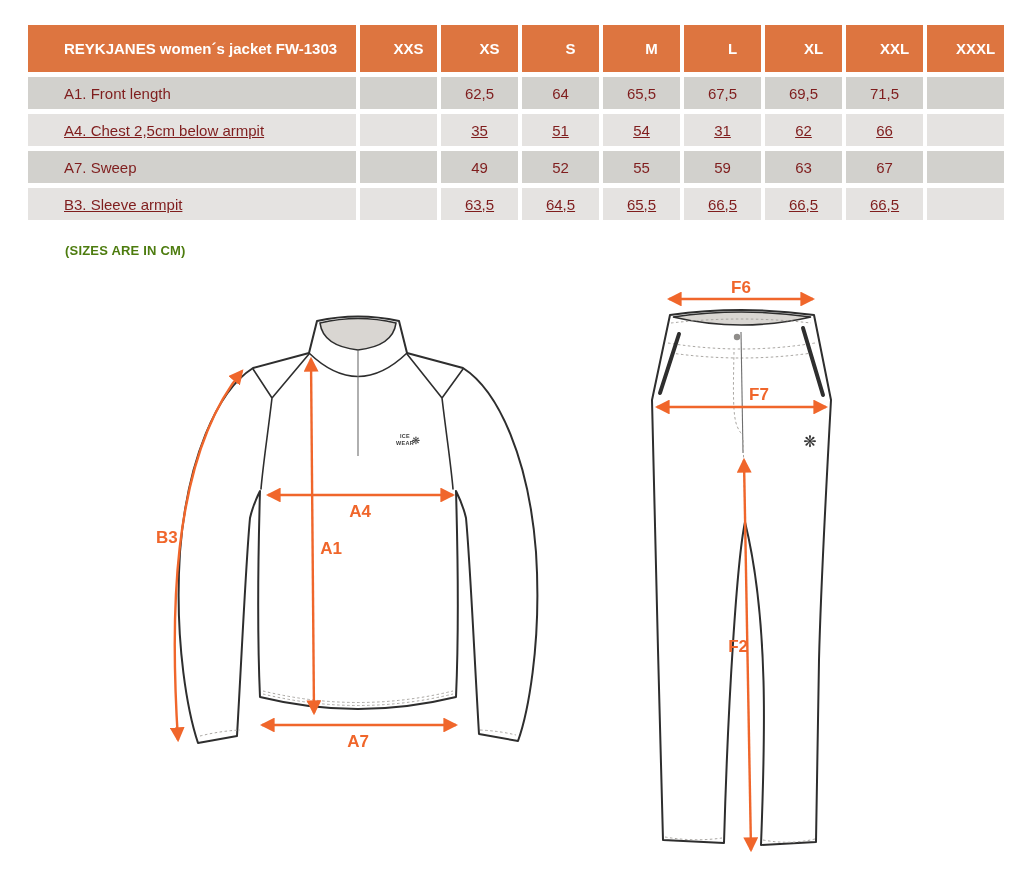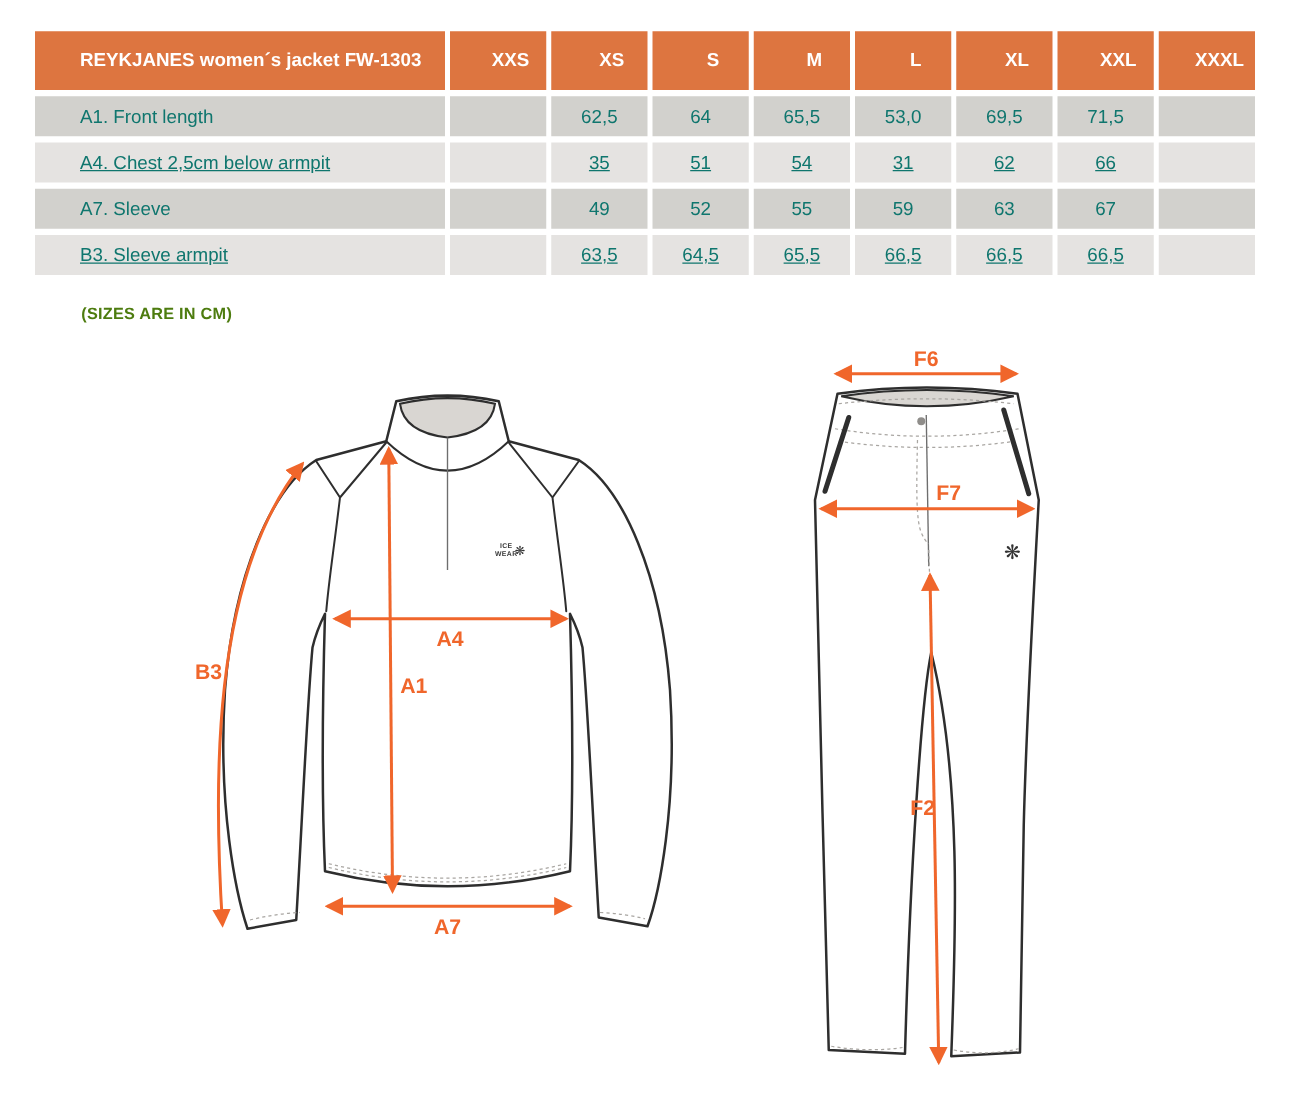--- a/index.html
+++ b/index.html
@@ -9,21 +9,21 @@
   
   .chart{
     position:absolute; left:28px; top:25px;
     display:grid;
     grid-template-columns:328px repeat(8,77px);
     grid-template-rows:47px repeat(4,32px);
     gap:5px 4px;
     text-align:center;
   }
   .cell{ display:flex; align-items:center; justify-content:center;
-         font-size:15px; color:#0f766e; white-space:nowrap; }
+         font-size:15px; color:#7f1d1d; white-space:nowrap; }
   .head{ background:#DD7540; color:#ffffff; font-weight:bold;padding-left:20px; }
   .labcell{ justify-content:flex-start; padding-left:36px; }
   .dark{ background:#D2D1CD; }
   .light{ background:#E5E3E1;text-decoration:underline; }
 
   
   .note{ position:absolute; left:65px; top:243px; color:#4d7c0f;
          font-weight:bold; font-size:13px; letter-spacing:.2px; }
 
   
@@ -53,36 +53,36 @@
   <div class="cell head">L</div>
   <div class="cell head">XL</div>
   <div class="cell head">XXL</div>
   <div class="cell head">XXXL</div>
 
   <div class="cell dark labcell">A1. Front length</div>
   <div class="cell dark"></div>
   <div class="cell dark">62,5</div>
   <div class="cell dark">64</div>
   <div class="cell dark">65,5</div>
-  <div class="cell dark">53,0</div>
+  <div class="cell dark">67,5</div>
   <div class="cell dark">69,5</div>
   <div class="cell dark">71,5</div>
   <div class="cell dark"></div>
 
   <div class="cell light labcell">A4. Chest 2,5cm below armpit</div>
   <div class="cell light"></div>
   <div class="cell light">35</div>
   <div class="cell light">51</div>
   <div class="cell light">54</div>
   <div class="cell light">31</div>
   <div class="cell light">62</div>
   <div class="cell light">66</div>
   <div class="cell light"></div>
 
-  <div class="cell dark labcell">A7. Sleeve</div>
+  <div class="cell dark labcell">A7. Sweep</div>
   <div class="cell dark"></div>
   <div class="cell dark">49</div>
   <div class="cell dark">52</div>
   <div class="cell dark">55</div>
   <div class="cell dark">59</div>
   <div class="cell dark">63</div>
   <div class="cell dark">67</div>
   <div class="cell dark"></div>
 
   <div class="cell light labcell">B3. Sleeve armpit</div>

